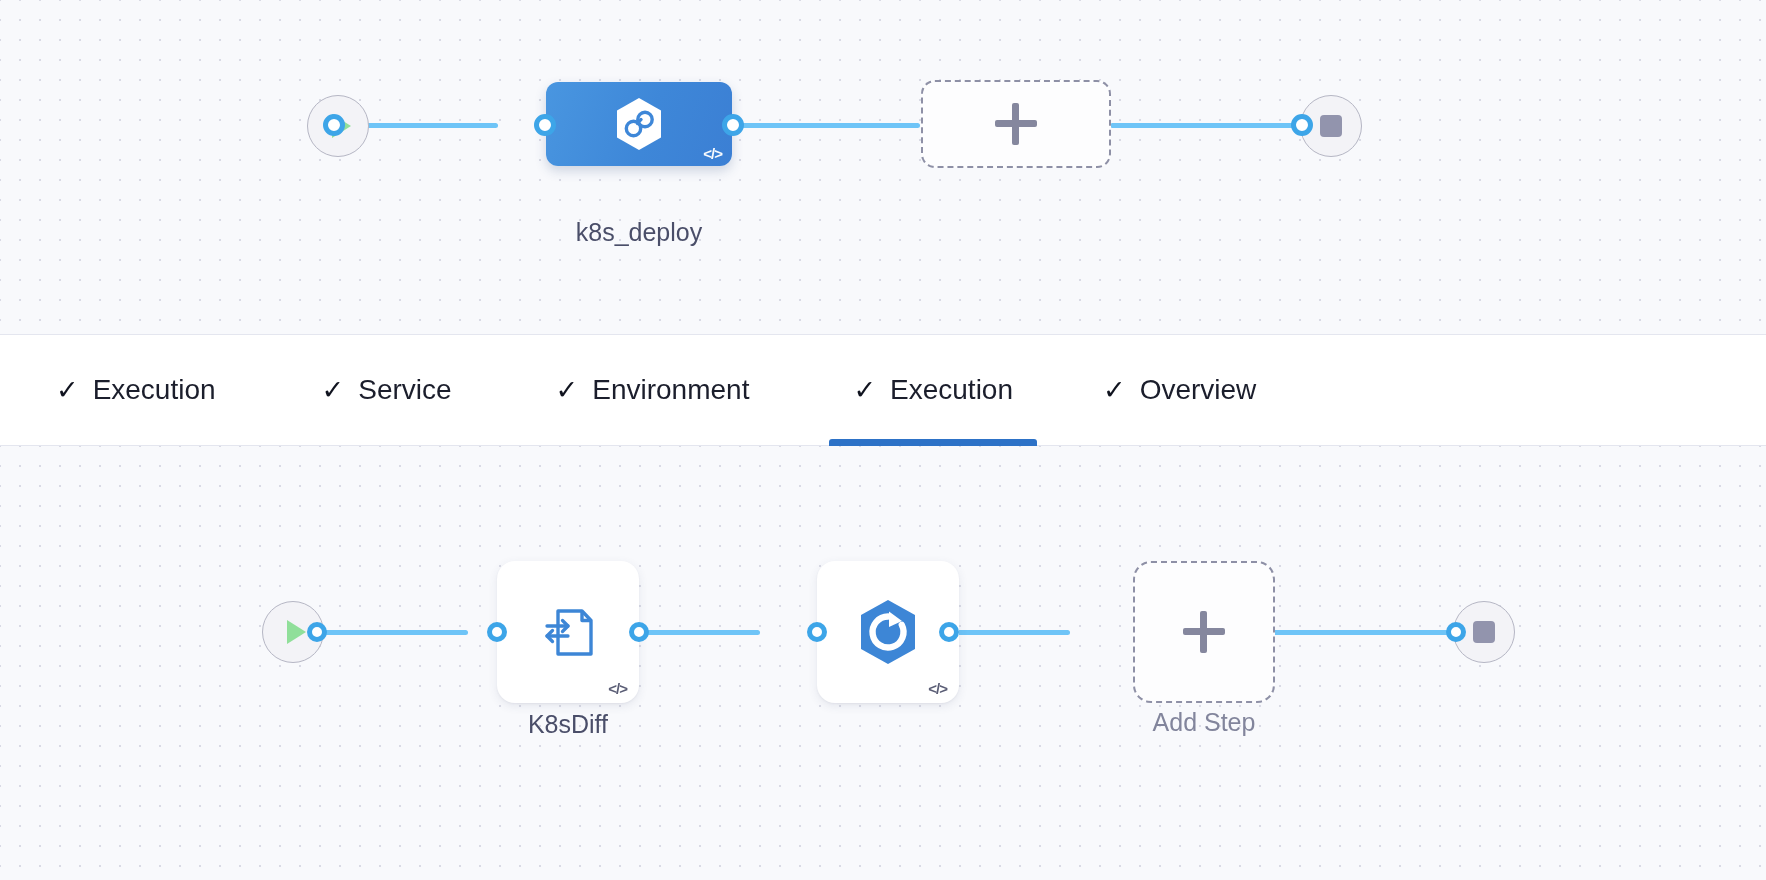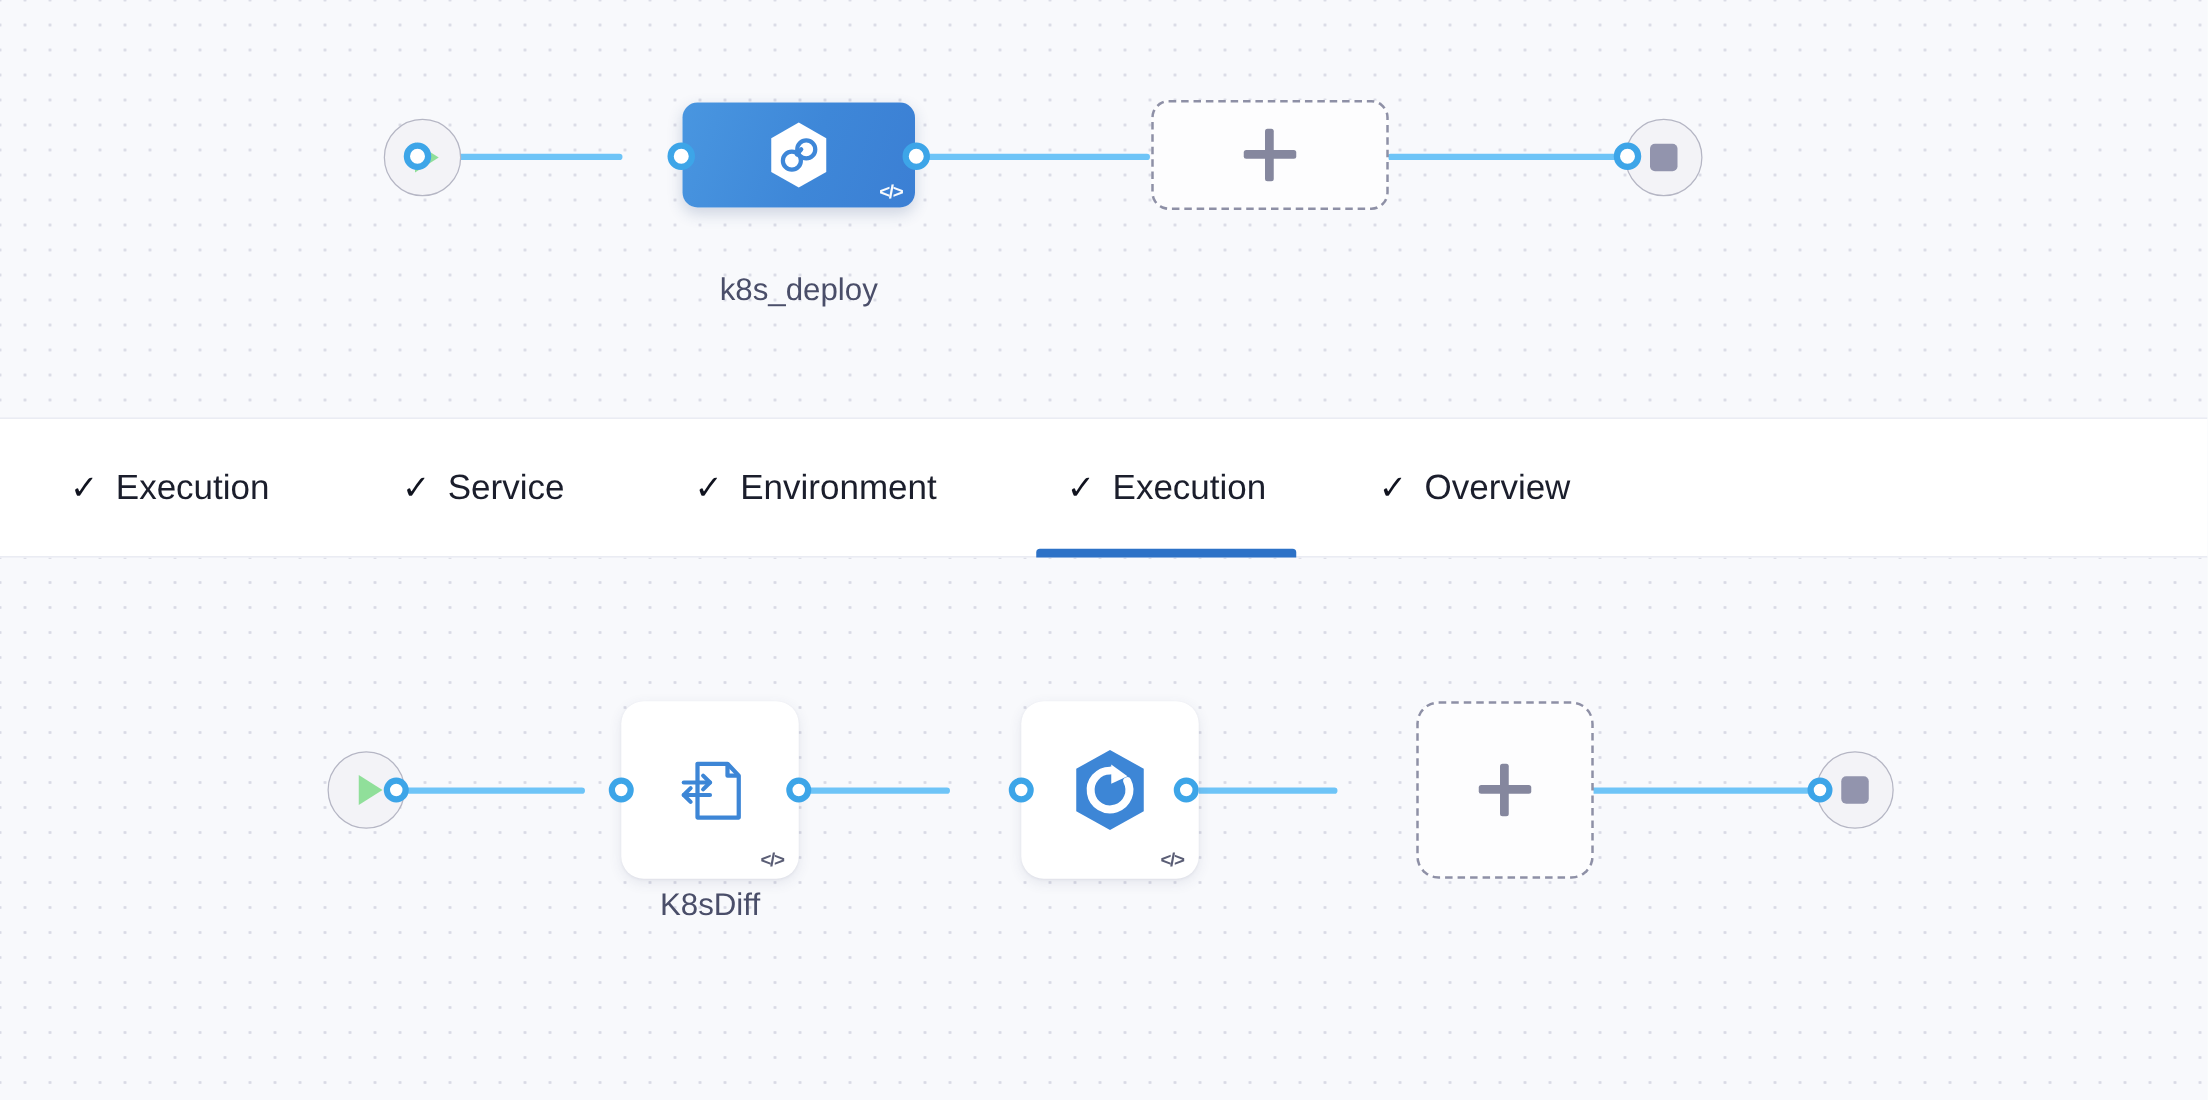--- a/index.html
+++ b/index.html
@@ -306,18 +306,19 @@
       <path d="M36 19.5 a15.5 15.5 0 1 0 13.8 8.4" fill="none" stroke="#ffffff" stroke-width="6.4" stroke-linecap="round"></path>
       <path d="M37 14.5 L50 24 L37 30" fill="#ffffff"></path>
     </svg>
     <span class="code-badge">&lt;/&gt;</span>
   </div>
   <div class="port sm" style="left:939px; top:176px;"></div>
 
   <div class="add-node add-step-node" style="left:1133px; top:115px;">
     <div class="plus-glyph"></div>
   </div>
+  <div class="node-label muted" style="left:1074px; top:256px; width:260px;">Add Step</div>
 
   <div class="port sm" style="left:1446px; top:176px;"></div>
   <div class="terminal" style="left:1453px; top:155px;">
     <div class="stop-sq"></div>
   </div>
 </div>
 
 </body></html>

